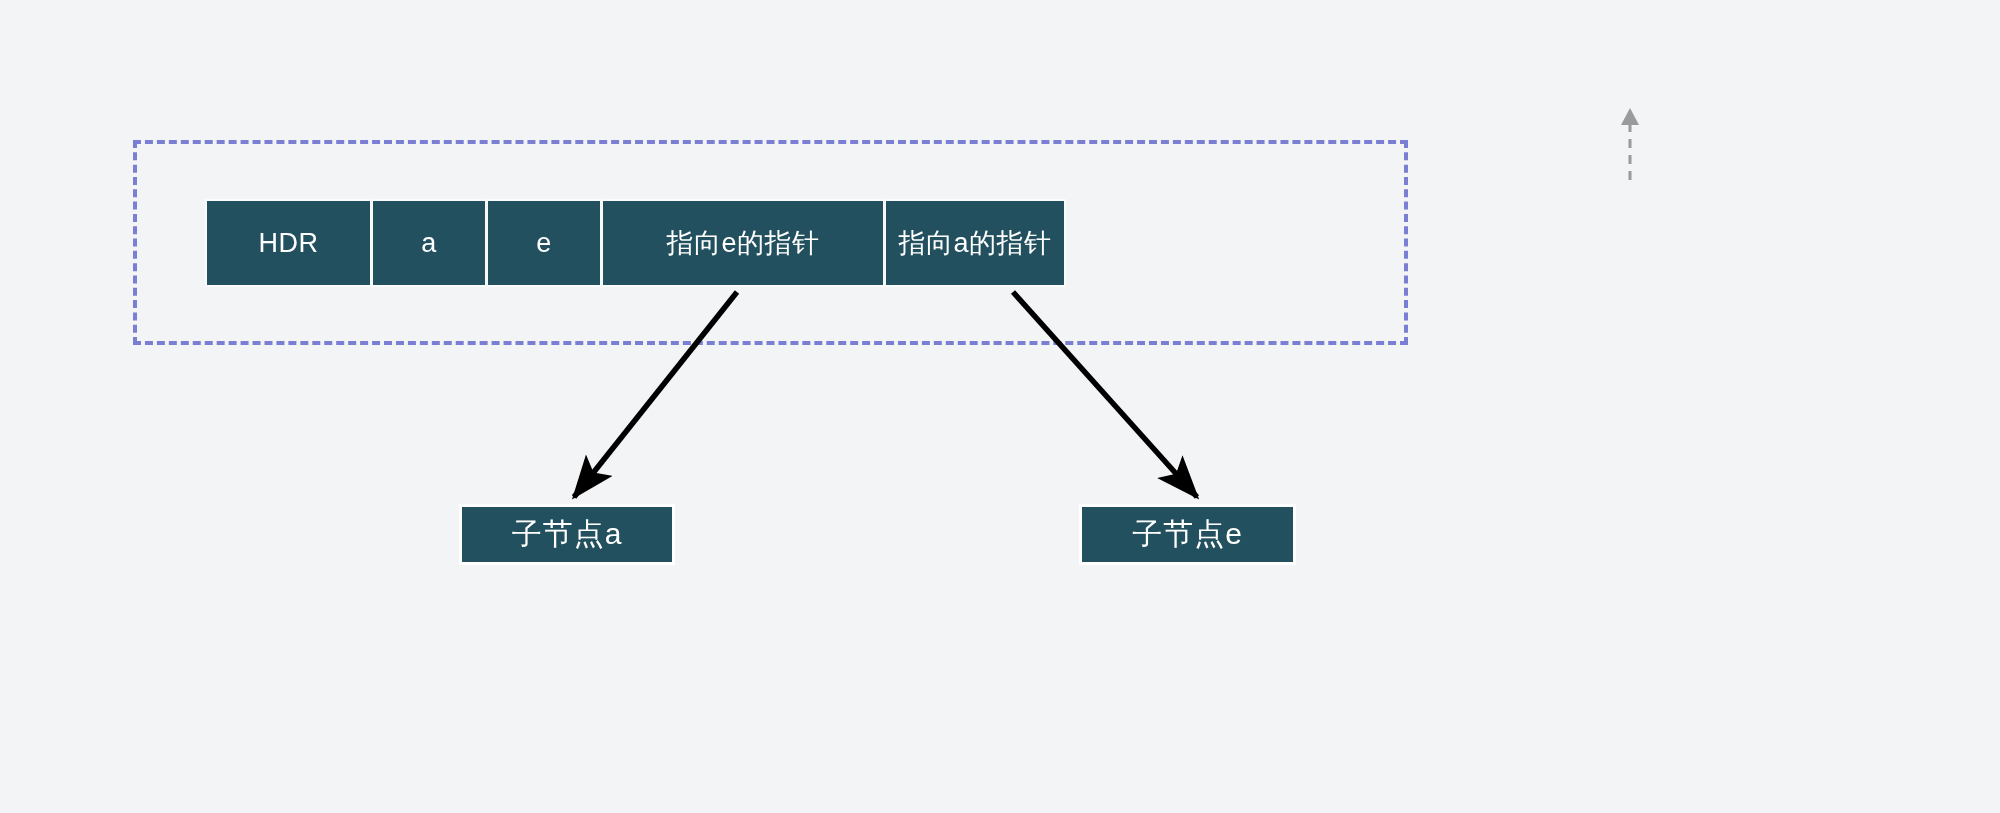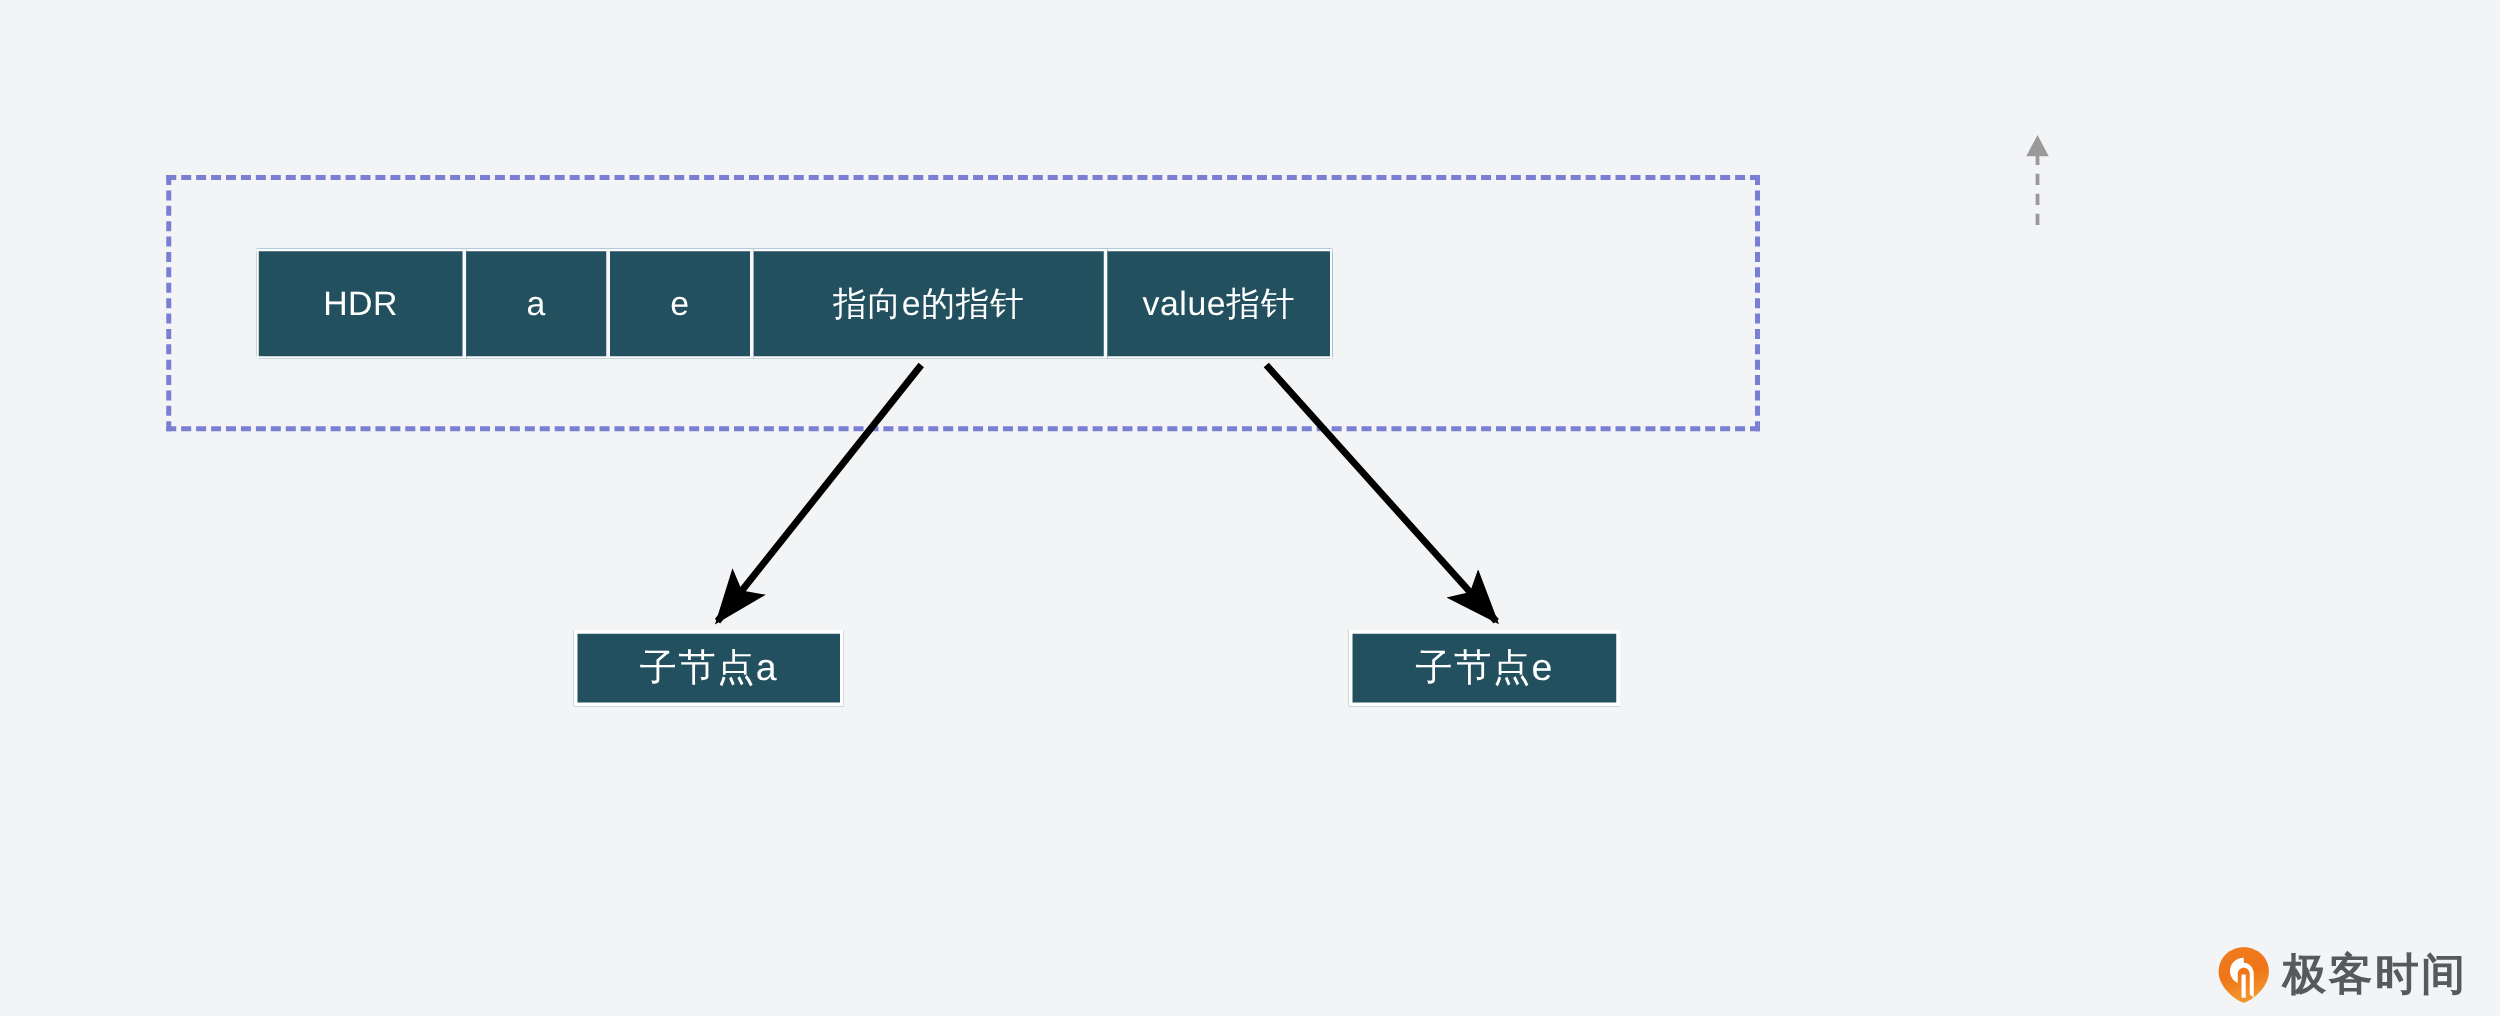--- a/index.html
+++ b/index.html
@@ -161,21 +161,21 @@
     <polygon points="15,2 6,19 24,19" fill="#9a9a9a"></polygon>
   </svg>
 
   <div id="dashed-container"></div>
 
   <div id="node-row">
     <div class="node-cell cell-w-hdr">HDR</div>
     <div class="node-cell cell-w-a">a</div>
     <div class="node-cell cell-w-e">e</div>
     <div class="node-cell cell-w-ptr-e">指向e的指针</div>
-    <div class="node-cell cell-w-value">value指针</div>
+    <div class="node-cell cell-w-value">指向a的指针</div>
   </div>
 
   <svg id="arrow-layer" viewBox="0 0 2000 813">
     <defs>
       <marker id="head-black" markerWidth="9" markerHeight="9" refX="7.4" refY="3.1" orient="auto" markerUnits="strokeWidth">
         <path d="M0,0 L8,3.1 L0,6.2 L1.7,3.1 z" fill="#000000"></path>
       </marker>
     </defs>
 
     <line x1="737" y1="292" x2="574" y2="497" stroke="#000000" stroke-width="5.5" marker-end="url(#head-black)"></line>
@@ -184,32 +184,14 @@
   </svg>
 
   <div class="child-box" id="child-node-a">
     <span>子节点a</span>
   </div>
 
   <div class="child-box" id="child-node-e">
     <span>子节点e</span>
   </div>
 
-  <div id="watermark">
-    <svg id="watermark-logo-icon" viewBox="0 0 42 46">
-      <defs>
-        <linearGradient id="pinGrad" x1="0" y1="0" x2="0.25" y2="1">
-          <stop offset="0%" stop-color="#f07c1e"></stop>
-          <stop offset="55%" stop-color="#ef7518"></stop>
-          <stop offset="100%" stop-color="#f2962b"></stop>
-        </linearGradient>
-      </defs>
-      <path d="M21 0.8 C9.6 0.8 0.9 9.3 0.9 20.3 C0.9 31.4 12.0 42.0 21 45.2
-               C30.0 42.0 41.1 31.4 41.1 20.3 C41.1 9.3 32.4 0.8 21 0.8 Z" fill="url(#pinGrad)"></path>
-      <path d="M21 9.2 C14.9 9.2 10.0 13.9 10.0 19.8 C10.0 24.0 12.5 27.7 16.2 29.4
-               L16.2 22.0 C16.2 19.3 18.3 17.1 21 17.1 C23.7 17.1 25.8 19.3 25.8 22.0
-               L25.8 38.6 L29.0 41.0 L29.0 22.0 C29.0 17.0 25.4 13.1 21 13.1 Z" fill="#ffffff"></path>
-      <rect x="19.2" y="22.6" width="3.4" height="18.6" fill="#ffffff"></rect>
-    </svg>
-    <span id="watermark-label">极客时间</span>
-  </div>
 
 </div>
 
 </body></html>

